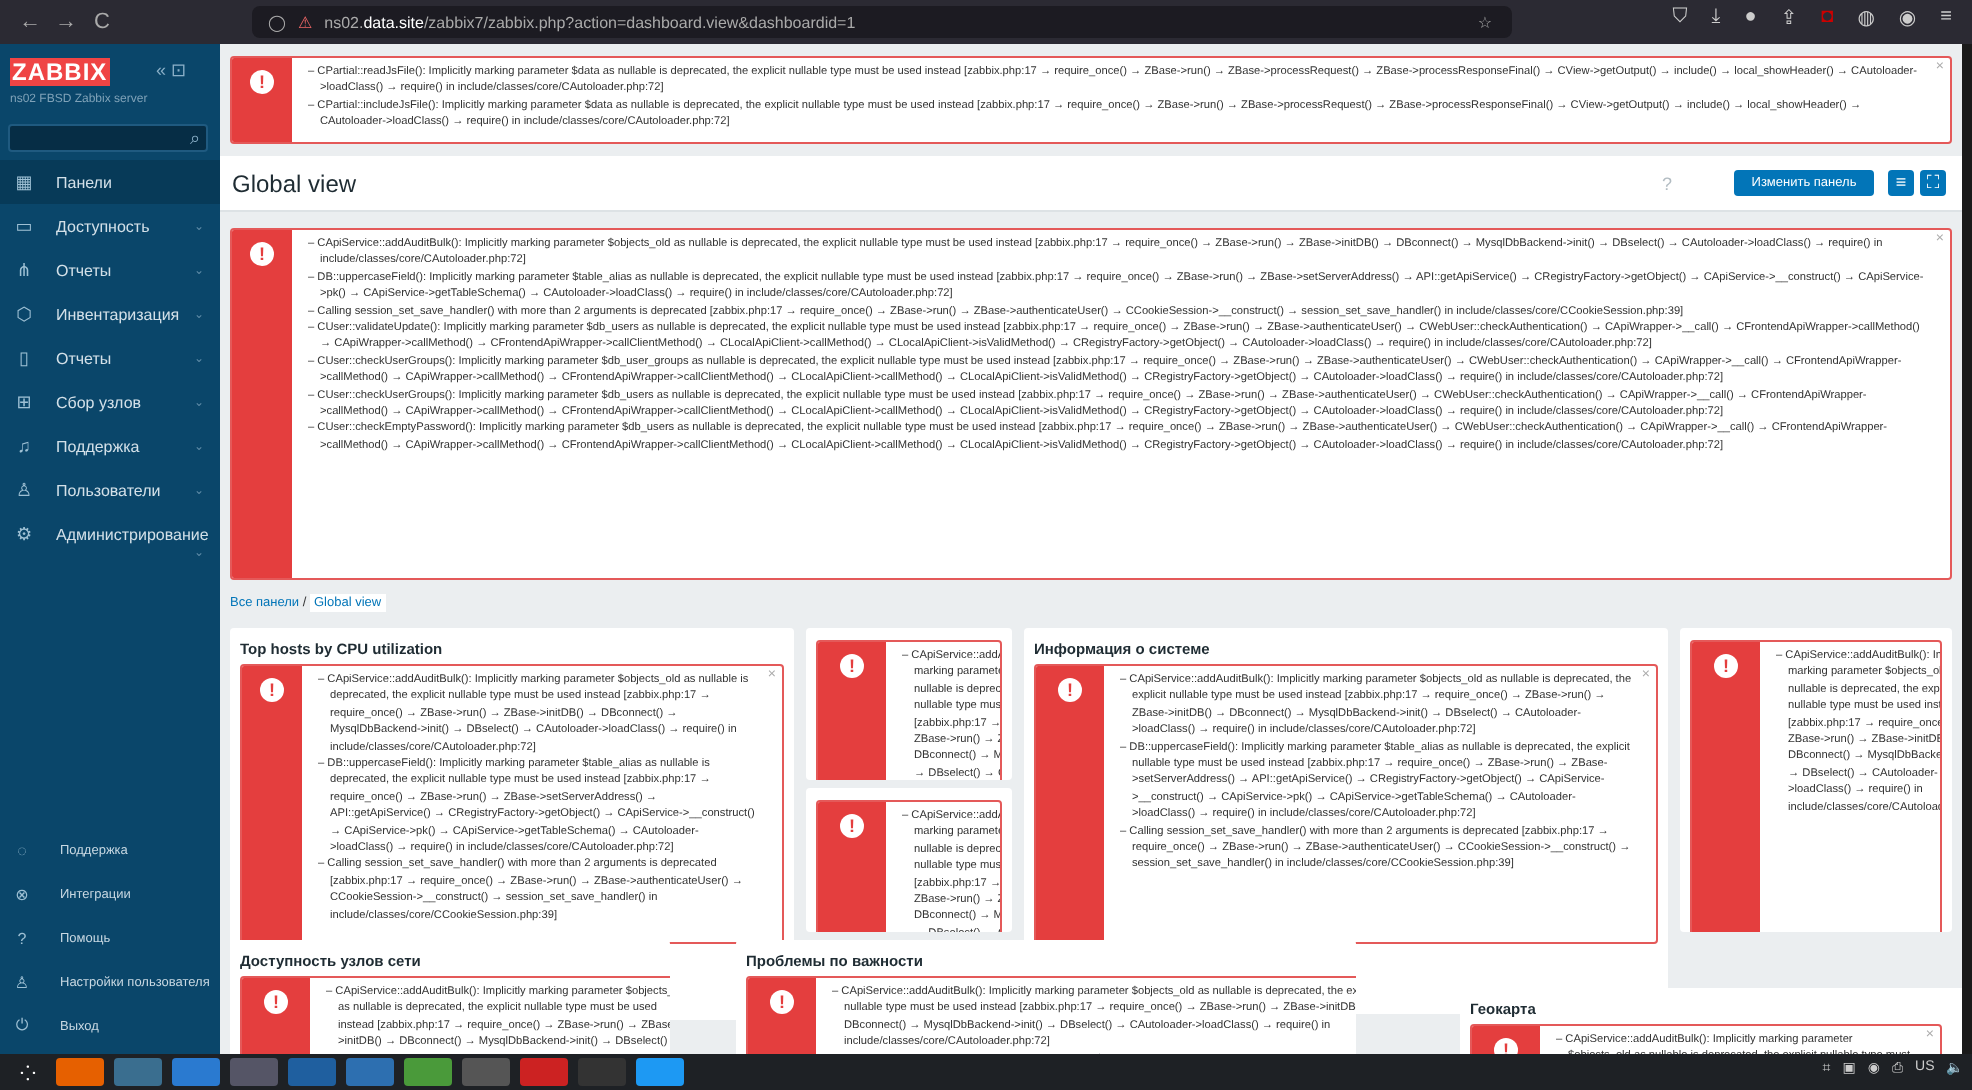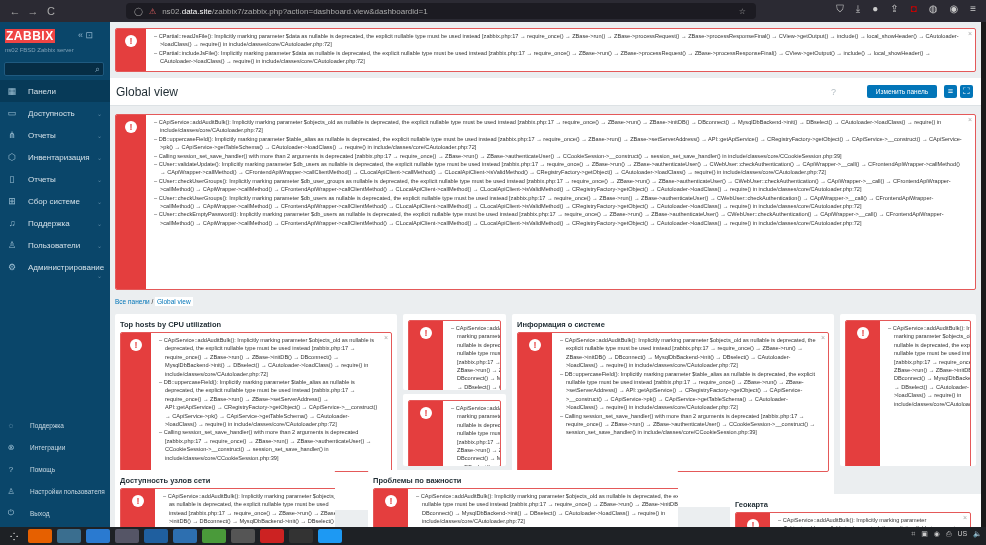--- a/index.html
+++ b/index.html
@@ -95,21 +95,21 @@
         <span>Инвентаризация</span>
         <span class="chev">⌄</span>
       </div>
     <div class="mi">
         <span class="ic">▯</span>
         <span>Отчеты</span>
         <span class="chev">⌄</span>
       </div>
     <div class="mi">
         <span class="ic">⊞</span>
-        <span>Сбор системе</span>
+        <span>Сбор узлов</span>
         <span class="chev">⌄</span>
       </div>
     <div class="mi">
         <span class="ic">♫</span>
         <span>Поддержка</span>
         <span class="chev">⌄</span>
       </div>
     <div class="mi">
         <span class="ic">♙</span>
         <span>Пользователи</span>

